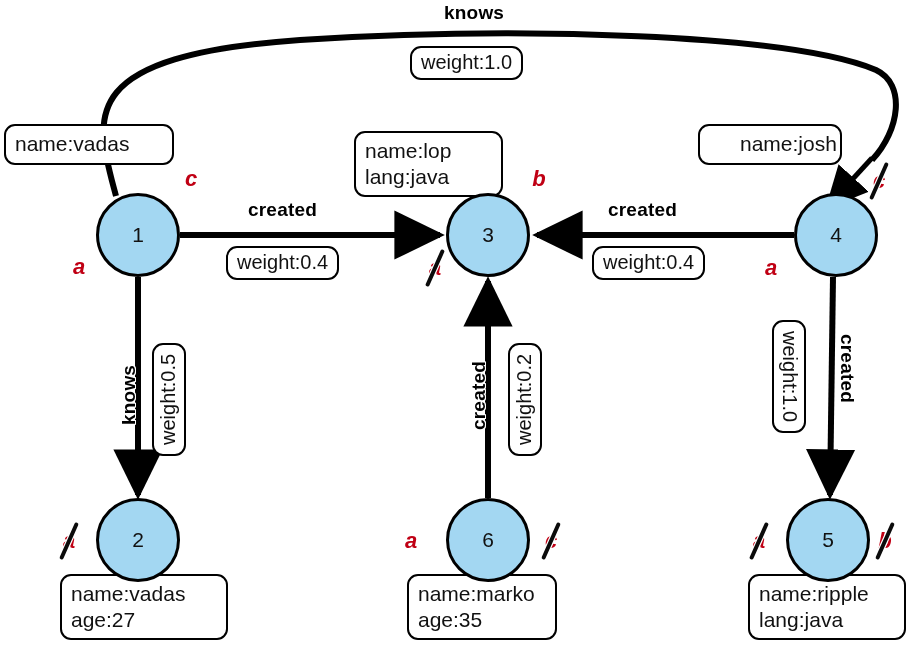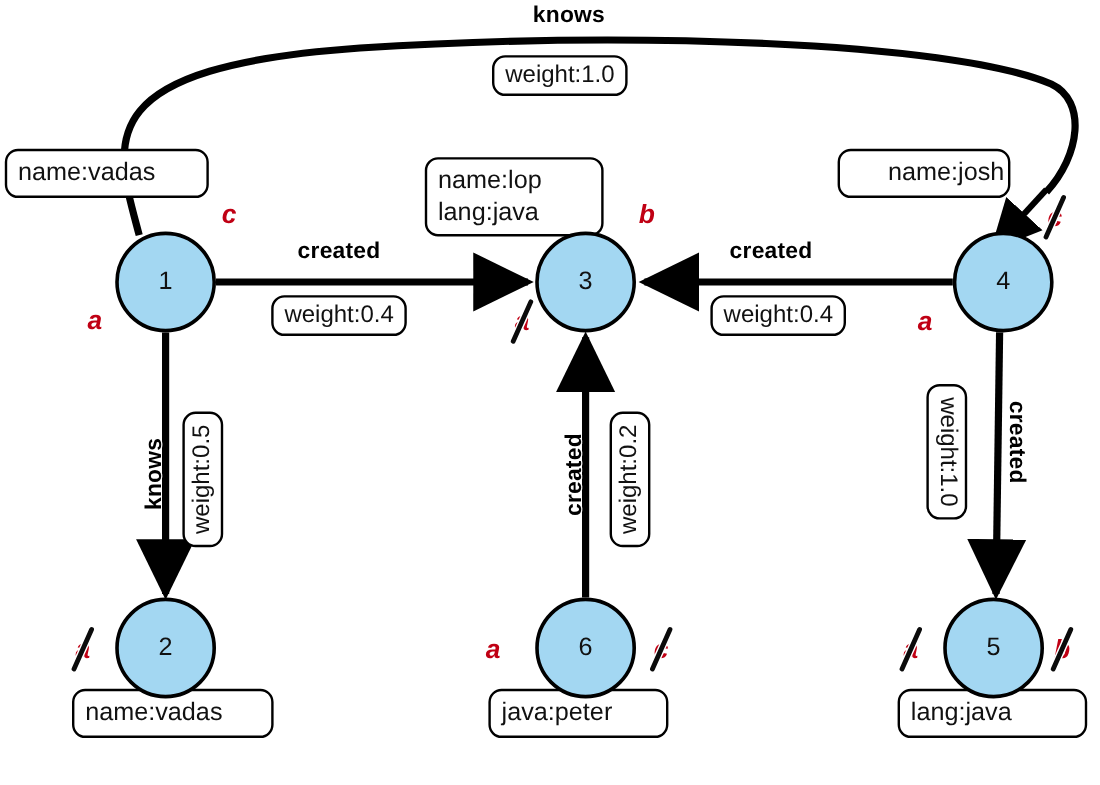--- a/index.html
+++ b/index.html
@@ -93,27 +93,30 @@
     <div>name:lop</div>
     <div>lang:java</div>
   </div>
 
   <div class="propbox" style="left:698px;top:124px;width:144px;padding-left:40px;">
     <div>name:josh</div>
   </div>
 
   <div class="propbox" style="left:60px;top:574px;width:168px;">
     <div>name:vadas</div>
+    <div>age:27</div>
   </div>
 
   <div class="propbox" style="left:407px;top:574px;width:150px;">
-    <div>java:peter</div>
+    <div>name:marko</div>
+    <div>age:35</div>
   </div>
 
   <div class="propbox" style="left:748px;top:574px;width:158px;">
+    <div>name:ripple</div>
     <div>lang:java</div>
   </div>
 
   <div class="node" style="left:96px;top:193px;width:84px;height:84px;">
     <span>1</span>
   </div>
   <div class="node" style="left:96px;top:498px;width:84px;height:84px;">
     <span>2</span>
   </div>
   <div class="node" style="left:446px;top:193px;width:84px;height:84px;">

